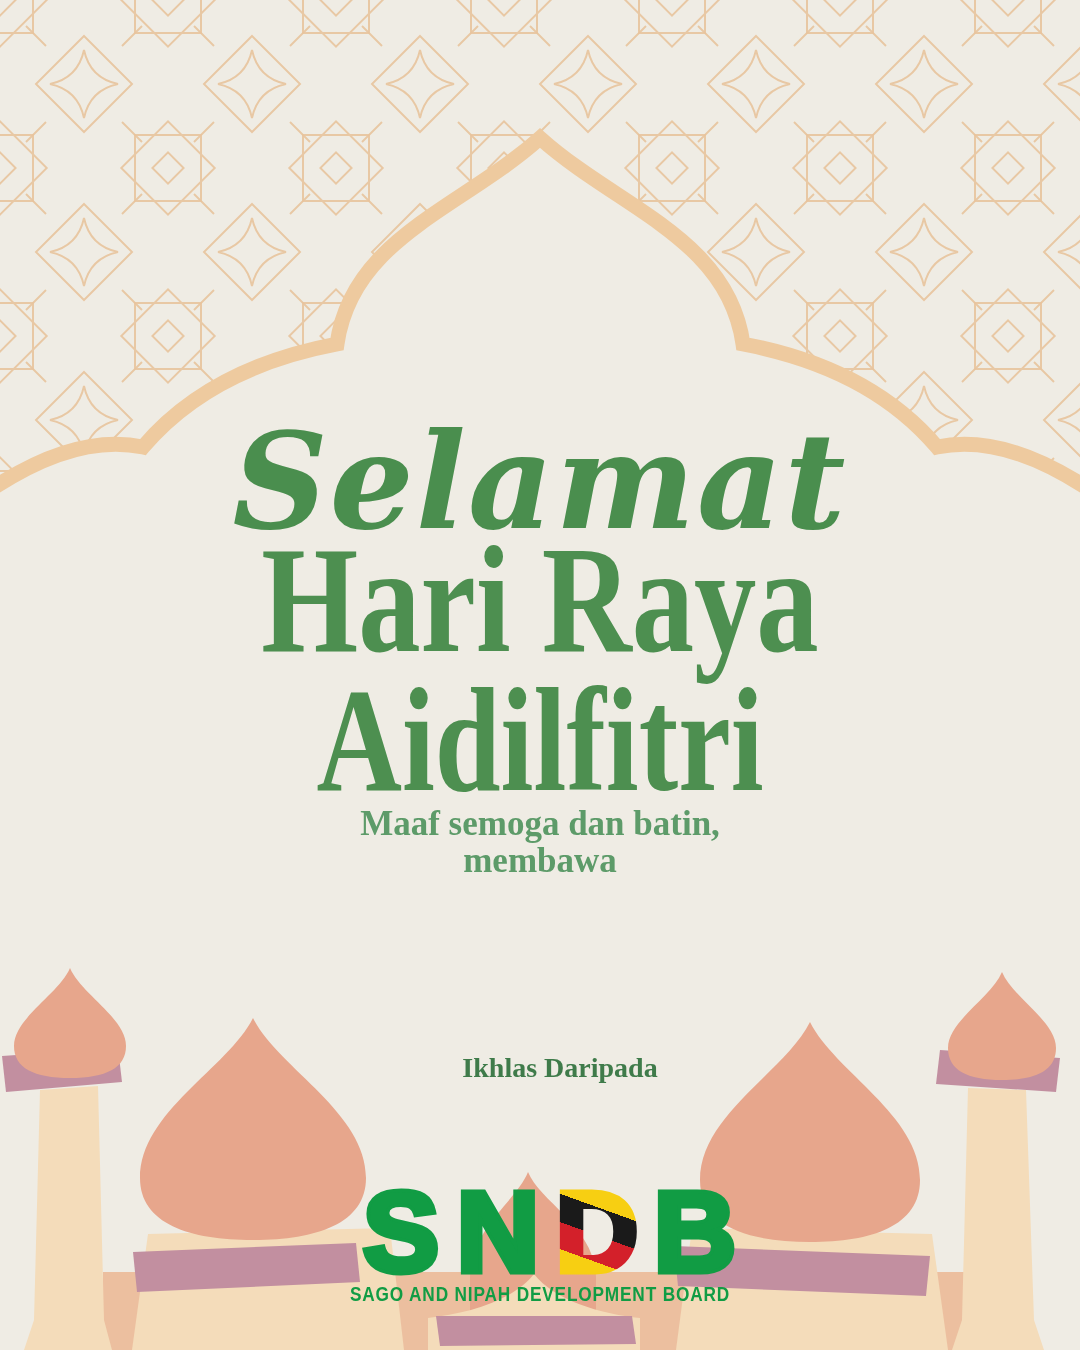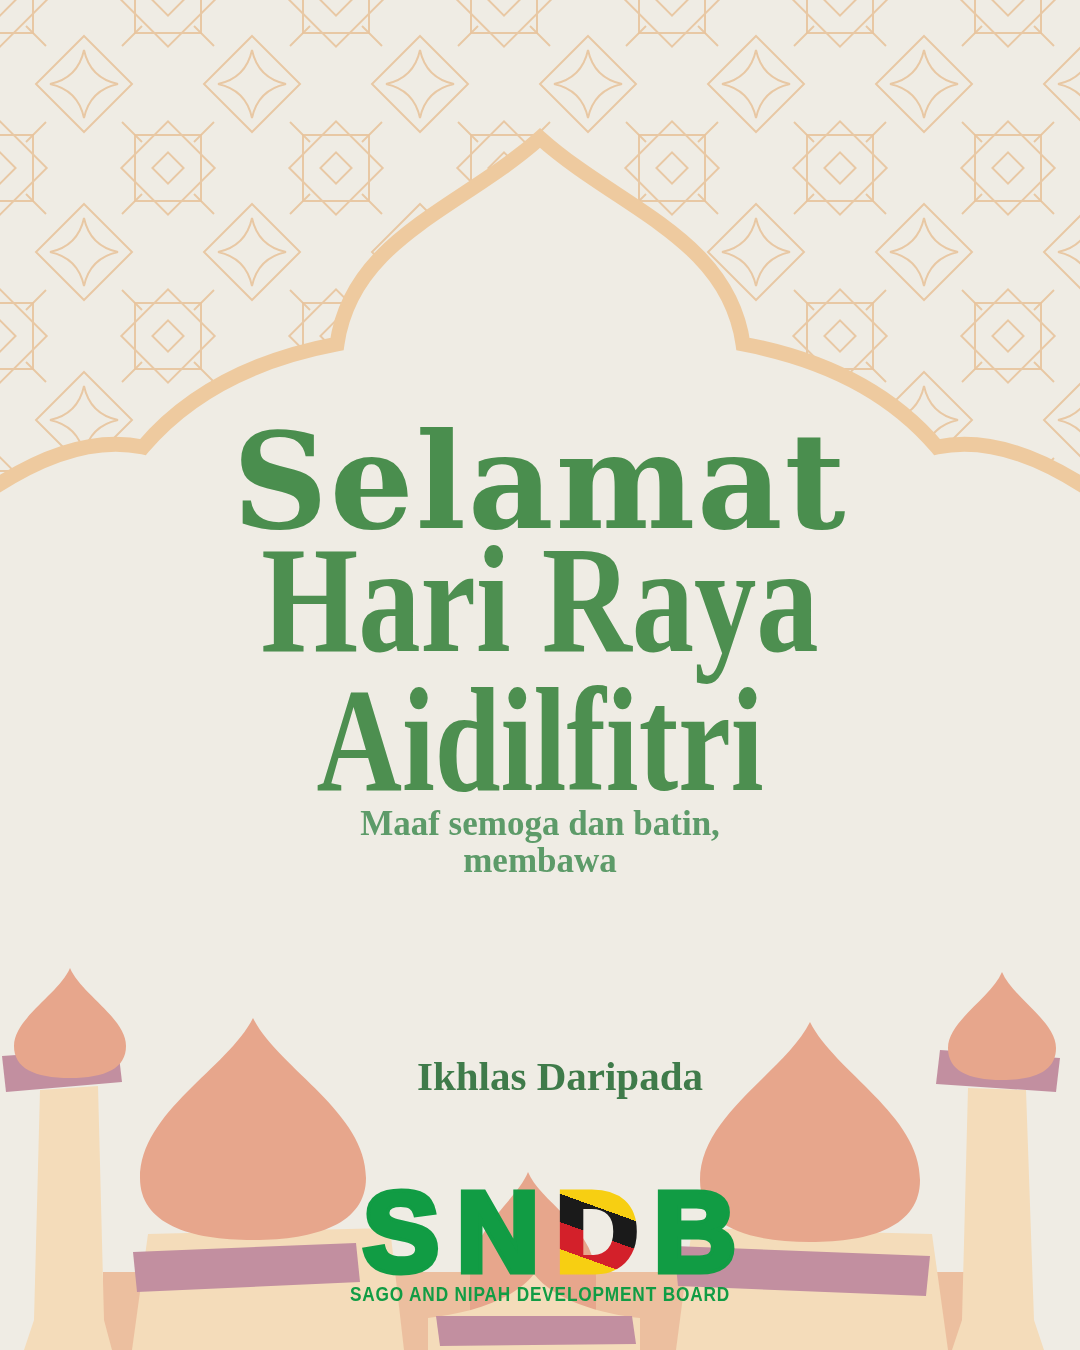--- a/index.html
+++ b/index.html
@@ -1,27 +1,27 @@
 <!DOCTYPE html>
 <html><head>
 <meta charset="utf-8">
 <style>
   html,body{margin:0;padding:0;background:#efece4;}
   .poster{position:relative;width:1080px;height:1350px;overflow:hidden;background:#efece4;
           font-family:"Liberation Serif", serif;}
   .poster svg.bg{position:absolute;left:0;top:0;width:1080px;height:1350px;display:block;}
   .txt{position:absolute;left:0;right:0;text-align:center;}
-  .selamat{top:404px;font-size:132px;font-weight:bold;color:#4a8e4e;
+  .selamat{top:404px;font-size:132px;font-style:italic;font-weight:bold;color:#4a8e4e;
            font-family:"DejaVu Serif", serif;letter-spacing:2px;}
   .heading1{top:524px;font-size:152px;line-height:1;font-weight:bold;color:#4d8f50;
             transform:scaleX(0.82);}
   .heading2{top:666px;font-size:148px;line-height:1;font-weight:bold;color:#4d8f50;
             transform:scaleX(0.80);}
   .message{top:806px;font-size:35px;line-height:1.05;font-weight:bold;color:#5d9b69;}
-  .closing{top:1052px;font-size:41px;font-weight:bold;color:#3f7b4a;margin-left:40px;}
+  .closing{top:1052px;font-size:28px;font-weight:bold;color:#3f7b4a;margin-left:40px;}
   .logo-letter{font-family:"Liberation Sans", sans-serif;font-weight:bold;}
   .logo-tagline{font-family:"Liberation Sans", sans-serif;font-weight:bold;letter-spacing:1px;}
 </style>
 </head>
 <body>
 
 <div class="poster">
 
   <svg class="bg" viewBox="0 0 1080 1350" aria-hidden="true">
     <defs>

